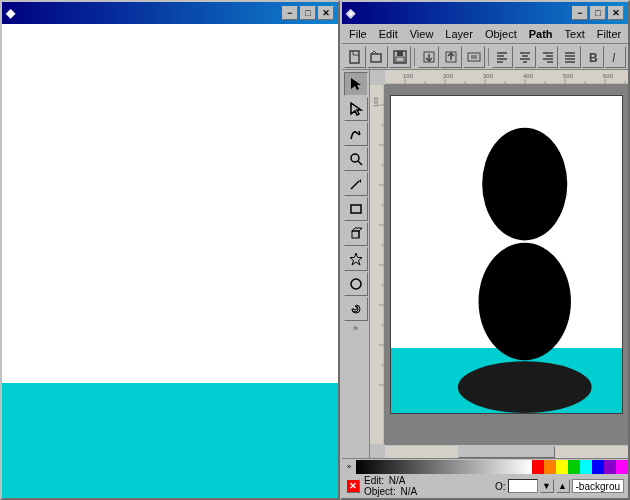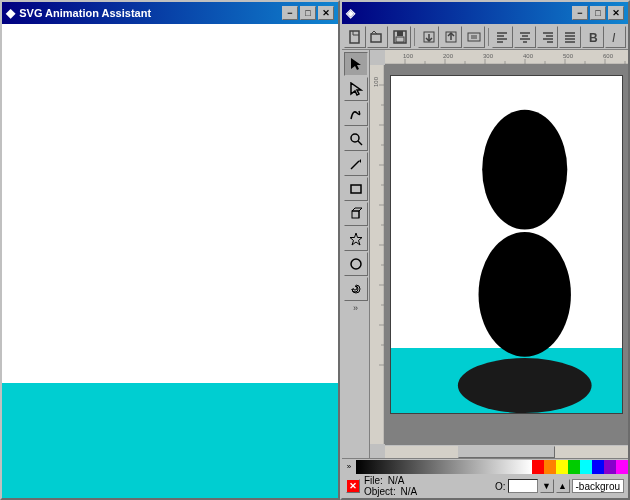--- a/index.html
+++ b/index.html
@@ -320,21 +320,20 @@
       overflow: hidden;
     }
   </style>
 </head>
 <body>
 
 <div id="left-panel">
   <div id="left-titlebar">
     <div id="left-titlebar-left">
       <span style="font-size:12px;">◆</span>
-      <span>SVG Animation Assistant</span>
     </div>
     <div id="left-titlebar-buttons">
       <div class="title-btn">−</div>
       <div class="title-btn">□</div>
       <div class="title-btn">✕</div>
     </div>
   </div>
   <div id="left-content">
     <div id="cyan-bar"></div>
   </div>
@@ -345,20 +344,30 @@
     <div id="right-titlebar-left">
       <span style="font-size:12px;">◈</span>
     </div>
     <div id="right-titlebar-buttons">
       <div class="title-btn">−</div>
       <div class="title-btn">□</div>
       <div class="title-btn">✕</div>
     </div>
   </div>
 
+  <div id="menu-bar">
+    <span class="menu-item">File</span>
+    <span class="menu-item">Edit</span>
+    <span class="menu-item">View</span>
+    <span class="menu-item">Layer</span>
+    <span class="menu-item">Object</span>
+    <span class="menu-item" style="font-weight:bold;">Path</span>
+    <span class="menu-item">Text</span>
+    <span class="menu-item">Filter</span>
+  </div>
 
   <div id="toolbar1">
     <div class="tb-btn">
       <svg width="14" height="14" viewBox="0 0 14 14">
           <rect x="2" y="1" width="9" height="12" fill="none" stroke="#404040" stroke-width="1.5"></rect>
           <line x1="5" y1="1" x2="5" y2="5" stroke="#404040" stroke-width="1"></line>
           <line x1="5" y1="5" x2="11" y2="5" stroke="#404040" stroke-width="1"></line>
         </svg>
     </div>
     <div class="tb-btn">
@@ -592,21 +601,21 @@
         <div style="width:12px;height:100%;background:#0000ff;"></div>
         <div style="width:12px;height:100%;background:#8800cc;"></div>
         <div style="width:12px;height:100%;background:#ff00ff;"></div>
       </div>
     </div>
 
     <div id="status-row">
       <div class="x-btn">✕</div>
       <div id="status-left">
         <span>
-          <span>File:</span>
+          <span>Edit:</span>
           <span style="margin-left:2px;">N/A</span>
         </span>
         <span>
           <span>Object:</span>
           <span style="margin-left:2px;">N/A</span>
         </span>
       </div>
       <div id="status-right">
         <span>O:</span>
         <input id="opacity-input" type="text" value="" readonly="" style="">

